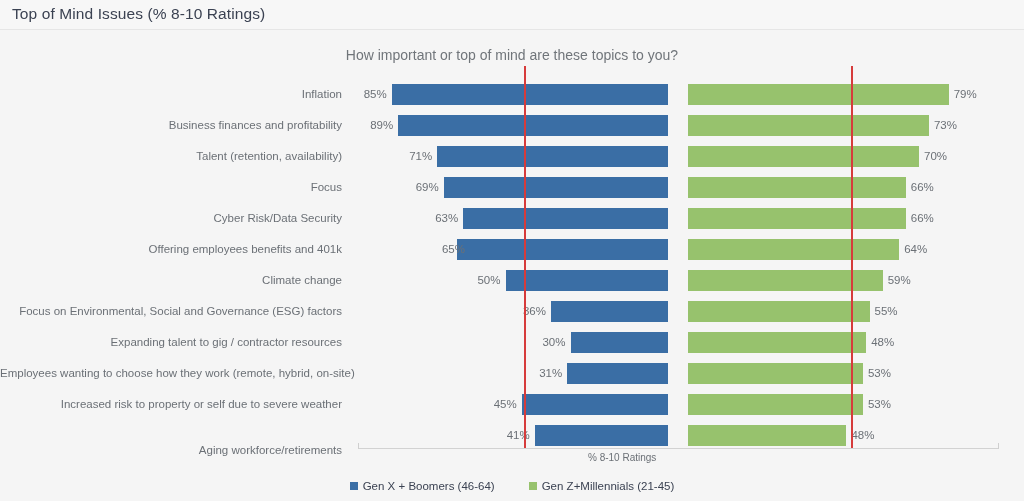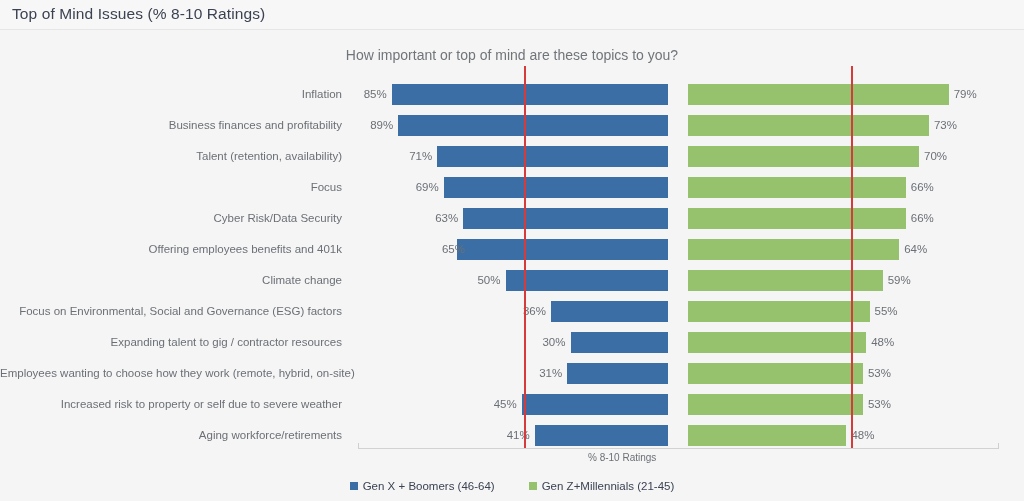--- a/index.html
+++ b/index.html
@@ -168,21 +168,21 @@
       <div class="cat-label" style="top: 32px;">Business finances and profitability</div>
       <div class="cat-label" style="top: 63px;">Talent (retention, availability)</div>
       <div class="cat-label" style="top: 94px;">Focus</div>
       <div class="cat-label" style="top: 125px;">Cyber Risk/Data Security</div>
       <div class="cat-label" style="top: 156px;">Offering employees benefits and 401k</div>
       <div class="cat-label" style="top: 187px;">Climate change</div>
       <div class="cat-label" style="top: 218px;">Focus on Environmental, Social and Governance (ESG) factors</div>
       <div class="cat-label" style="top: 249px;">Expanding talent to gig / contractor resources</div>
       <div class="cat-label" style="top: 280px;">Employees wanting to choose how they work (remote, hybrid, on-site)</div>
       <div class="cat-label" style="top: 311px;">Increased risk to property or self due to severe weather</div>
-      <div class="cat-label" style="top: 342px;">Aging workforce/retirements</div>
+      <div class="cat-label" style="top: 357px;">Aging workforce/retirements</div>
     </div>
 
   <div class="plot">
     <div class="rows" id="rows">
         <div class="row" style="top: 1px;">
           <div class="bar-left" style="width: 276.25px; background: rgb(58, 110, 165);"></div>
           <div class="val val-left" style="right: 611.25px;">85%</div>
           <div class="bar-right" style="width: 260.7px; background: rgb(151, 194, 109);"></div>
           <div class="val val-right" style="left: 595.7px;">79%</div>
         </div>

